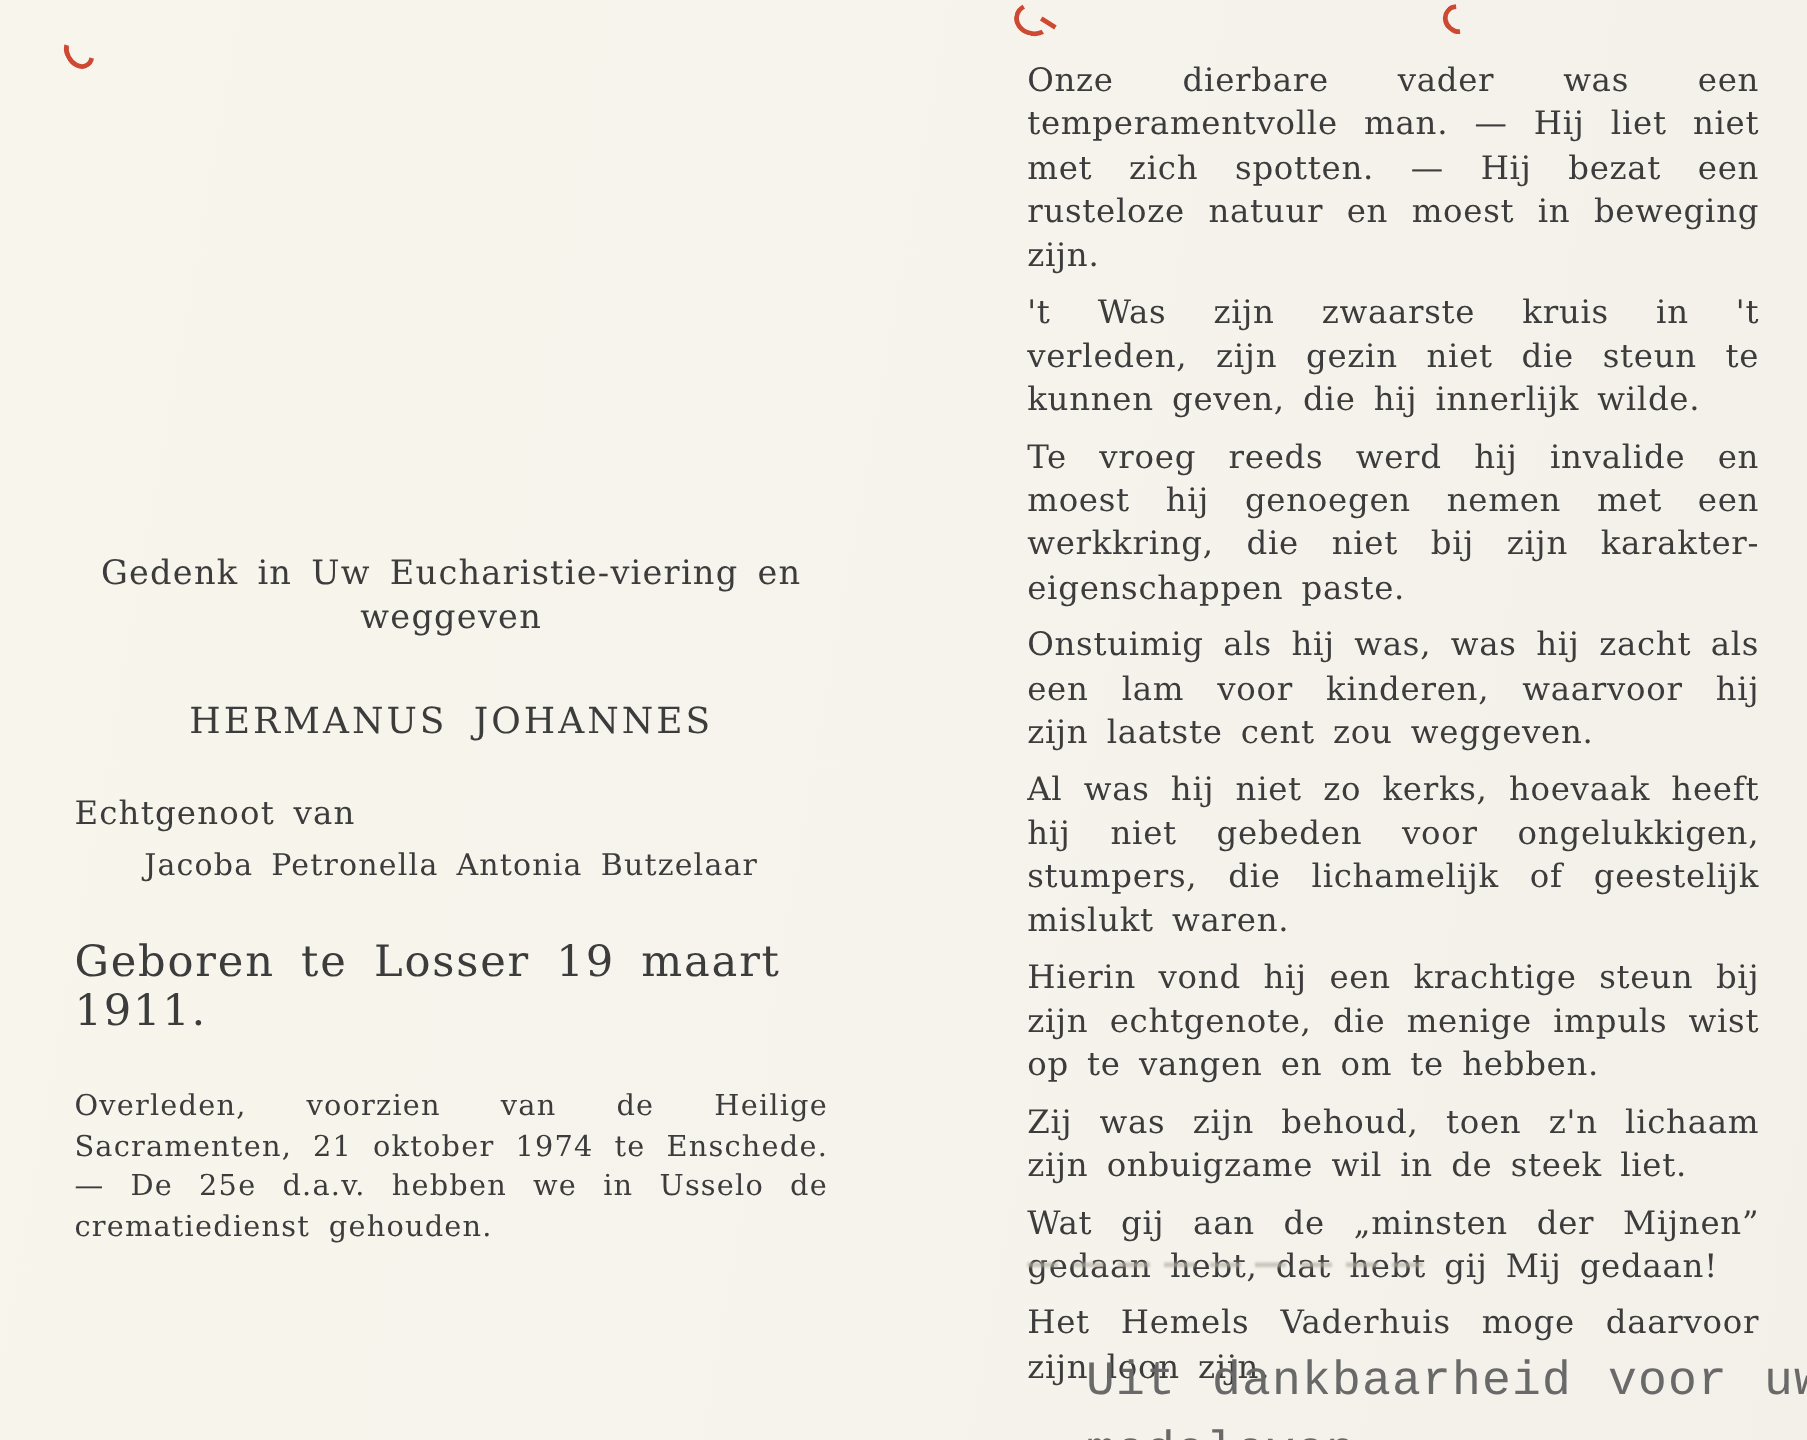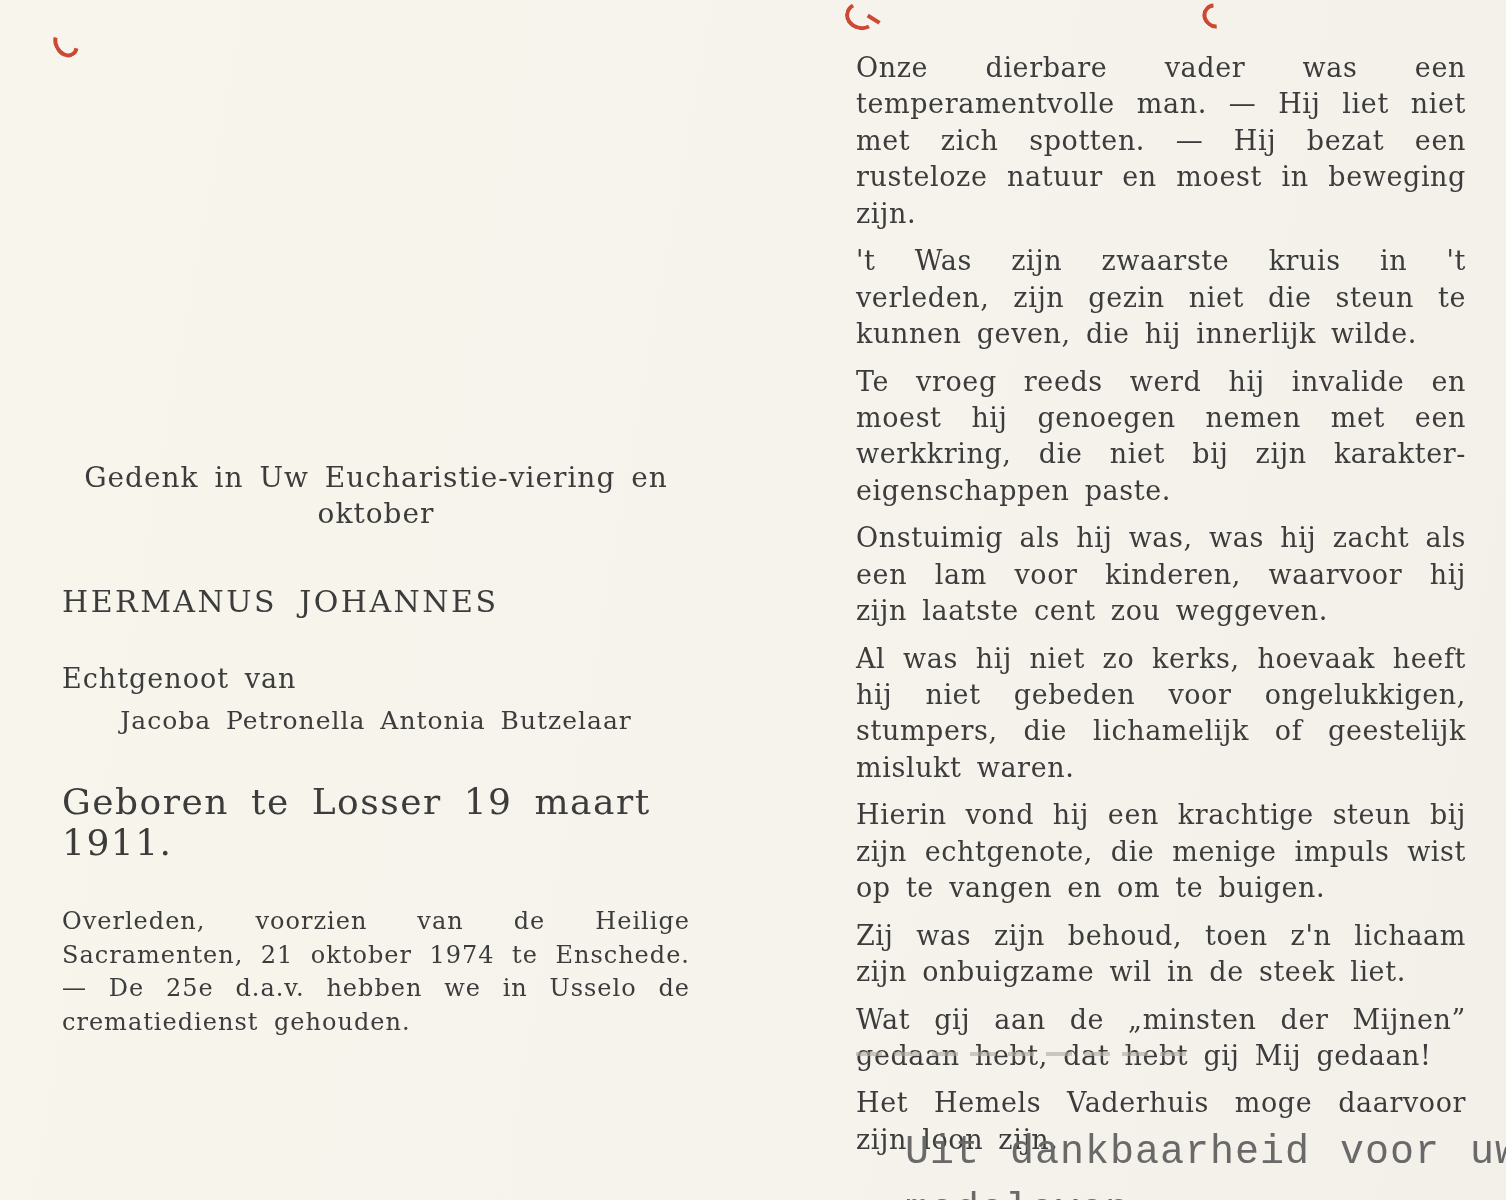--- a/index.html
+++ b/index.html
@@ -32,20 +32,21 @@
     margin: 16px;
     text-align: center;
     font-size: 28px;
     line-height: 1.3;
     letter-spacing: 1px;
     word-spacing: 6px;
   }
   .lc-intro span { display: block; }
   .lc-name {
     margin: 46px 0 0 0;
+    text-align: center;
     font-size: 30px;
     line-height: 1.55;
     letter-spacing: 2.5px;
     word-spacing: 10px;
   }
   .lc-name span { display: block; }
   .lc-spouse-label {
     margin: 38px 0 0 0;
     text-align: left;
     font-size: 27px;
@@ -157,38 +158,38 @@
 
 <div class="page">
 
   <div class="red-mark mark-left-edge"></div>
   <div class="red-mark mark-top-center"></div>
   <div class="red-mark mark-top-right"></div>
 
   <div class="left-col">
     <p class="lc-intro">
       <span>Gedenk in Uw Eucharistie-viering en</span>
-      <span>oktober</span>
+      <span>weggeven</span>
     </p>
     <p class="lc-name">
       <span>HERMANUS JOHANNES</span>
     </p>
     <p class="lc-spouse-label">Echtgenoot van</p>
     <p class="lc-spouse-name">Jacoba Petronella Antonia Butzelaar</p>
     <p class="lc-born">Geboren te Losser 19 maart 1911.</p>
     <p class="lc-died">Overleden, voorzien van de Heilige Sacramenten, 21 oktober 1974 te Enschede. — De 25e d.a.v. hebben we in Usselo de crematiedienst gehouden.</p>
   </div>
 
   <div class="right-col">
     <p>Onze dierbare vader was een temperamentvolle man. — Hij liet niet met zich spotten. — Hij bezat een rusteloze natuur en moest in beweging zijn.</p>
     <p>'t Was zijn zwaarste kruis in 't verleden, zijn gezin niet die steun te kunnen geven, die hij innerlijk wilde.</p>
     <p>Te vroeg reeds werd hij invalide en moest hij genoegen nemen met een werkkring, die niet bij zijn karakter-eigenschappen paste.</p>
     <p>Onstuimig als hij was, was hij zacht als een lam voor kinderen, waarvoor hij zijn laatste cent zou weggeven.</p>
     <p>Al was hij niet zo kerks, hoevaak heeft hij niet gebeden voor ongelukkigen, stumpers, die lichamelijk of geestelijk mislukt waren.</p>
-    <p>Hierin vond hij een krachtige steun bij zijn echtgenote, die menige impuls wist op te vangen en om te buigen.</p>
+    <p>Hierin vond hij een krachtige steun bij zijn echtgenote, die menige impuls wist op te vangen en om te hebben.</p>
     <p>Zij was zijn behoud, toen z'n lichaam zijn onbuigzame wil in de steek liet.</p>
     <p>Wat gij aan de „minsten der Mijnen” gedaan hebt, dat hebt gij Mij gedaan!</p>
     <p>Het Hemels Vaderhuis moge daarvoor zijn loon zijn.</p>
   </div>
 
   <div class="divider"></div>
 
   <p class="closing">
     <span>Uit dankbaarheid voor uw medeleven</span>
     <span>en ter gedachtenis aan hem.</span>

